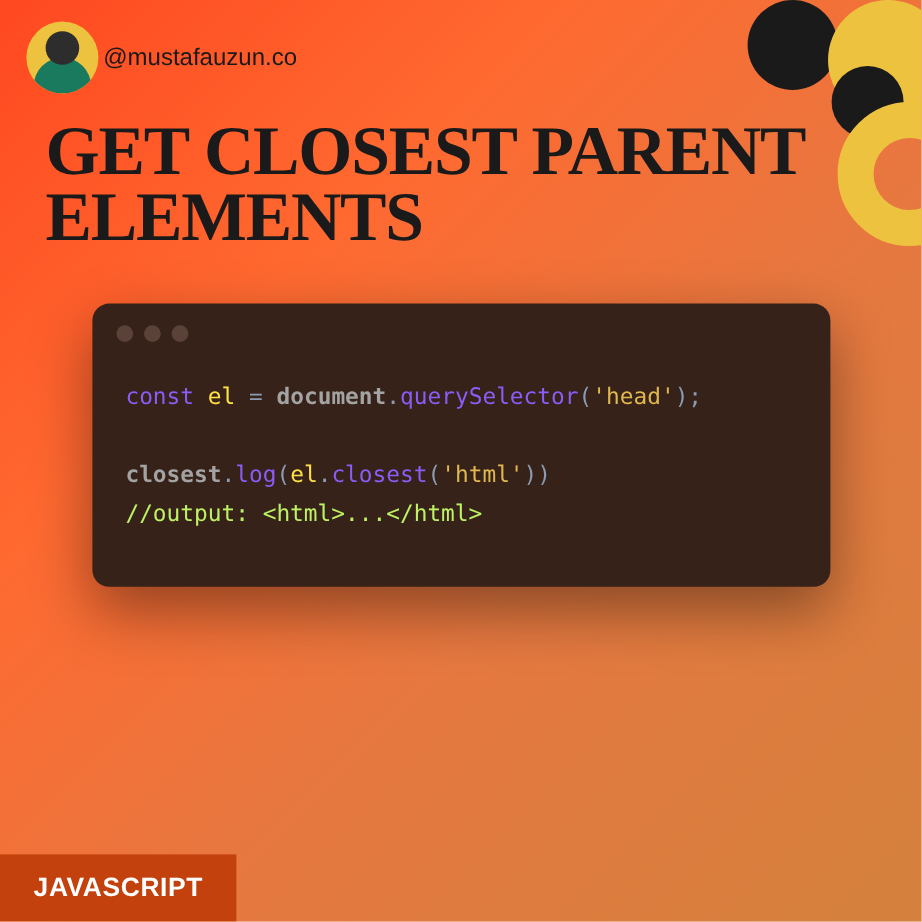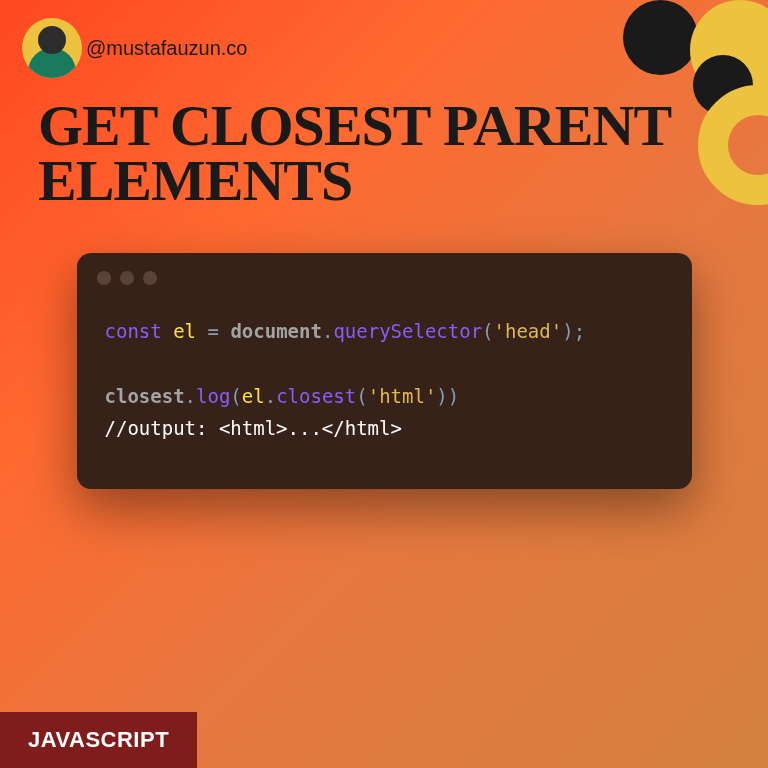--- a/index.html
+++ b/index.html
@@ -130,26 +130,26 @@
       padding: 0 28px;
       white-space: pre;
     }
     .kw { color: #8b5cf6; }
     .var { color: #fde047; }
     .op { color: #8a9bb3; }
     .obj { color: #a3a3a3; font-weight: bold; }
     .punc { color: #8a9bb3; }
     .method { color: #8b5cf6; }
     .str { color: #e0b84f; margin-top: 40px; }
-    .comment { color: #ffffff; }
+    .comment { color: #bef264; }
     .badge {
       position: absolute;
       bottom: 0;
       left: 0;
-      background: #7f1d1d;
+      background: #c2410c;
       color: #ffffff;
       padding: 15px 28px;
       font-family: 'Arial Black', 'Impact', sans-serif;
       font-size: 22px;
       font-weight: 900;
       letter-spacing: 0.5px;
     }
   </style>
 </head>
 <body>

